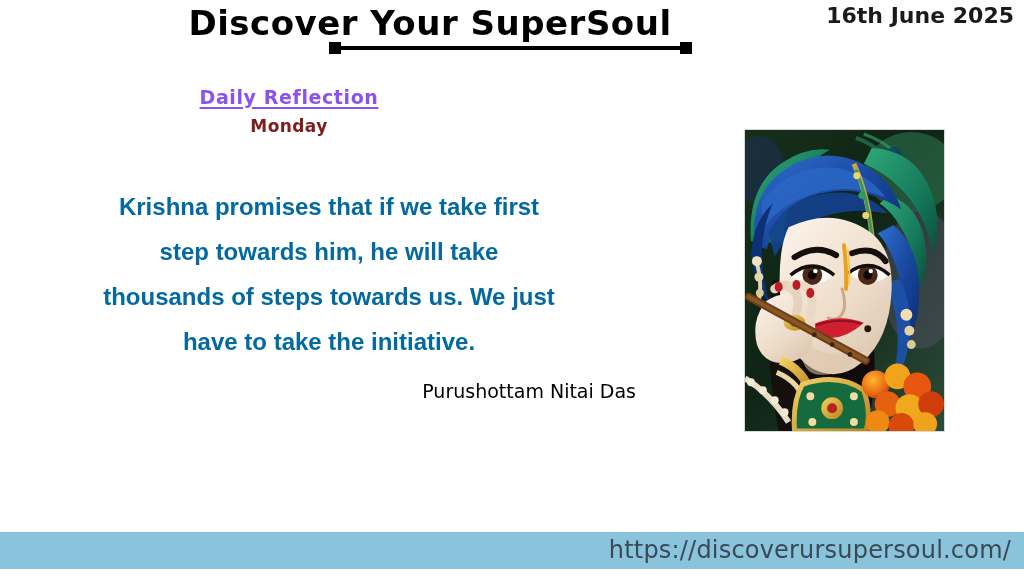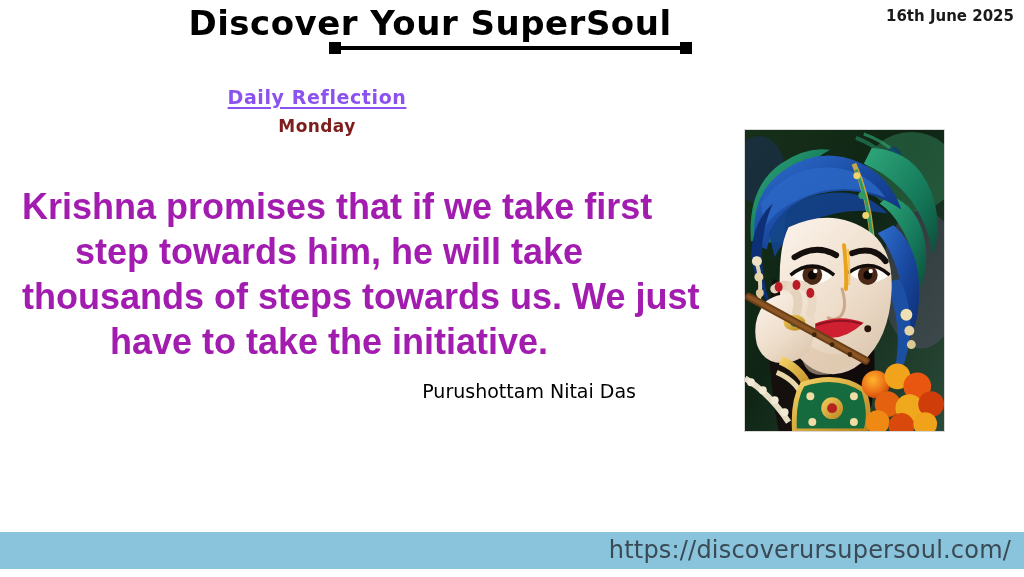--- a/index.html
+++ b/index.html
@@ -51,30 +51,30 @@
   }
   .title-rule::before { left: -2px; }
   .title-rule::after  { right: -2px; }
 
   .date-stamp {
     position: absolute;
     right: 10px;
     top: 5px;
     font-family: "DejaVu Sans", sans-serif;
     font-weight: bold;
-    font-size: 15px;
+    font-size: 22px;
     line-height: 22px;
     color: #1a1a1a;
     white-space: nowrap;
   }
 
   
   .reflection-wrap {
     position: absolute;
-    left: 172px;
+    left: 144px;
     top: 84px;
     width: 290px;
     text-align: center;
   }
   .reflection-heading {
     font-family: "DejaVu Sans", sans-serif;
     font-weight: bold;
     font-size: 19px;
     line-height: 26px;
     color: #8c52f0;
@@ -97,23 +97,23 @@
   .quote-block {
     position: absolute;
     left: 22px;
     top: 184px;
     width: 614px;
     text-align: center;
   }
   .quote-line {
     font-family: "Liberation Sans Narrow", "Liberation Sans", sans-serif;
     font-weight: bold;
-    font-size: 36px;
+    font-size: 24px;
     line-height: 45px;
-    color: #a21caf;
+    color: #0369a1;
     white-space: nowrap;
   }
 
   .attribution {
     position: absolute;
     left: 22px;
     top: 378px;
     width: 614px;
     text-align: right;
     font-family: "DejaVu Sans", sans-serif;

